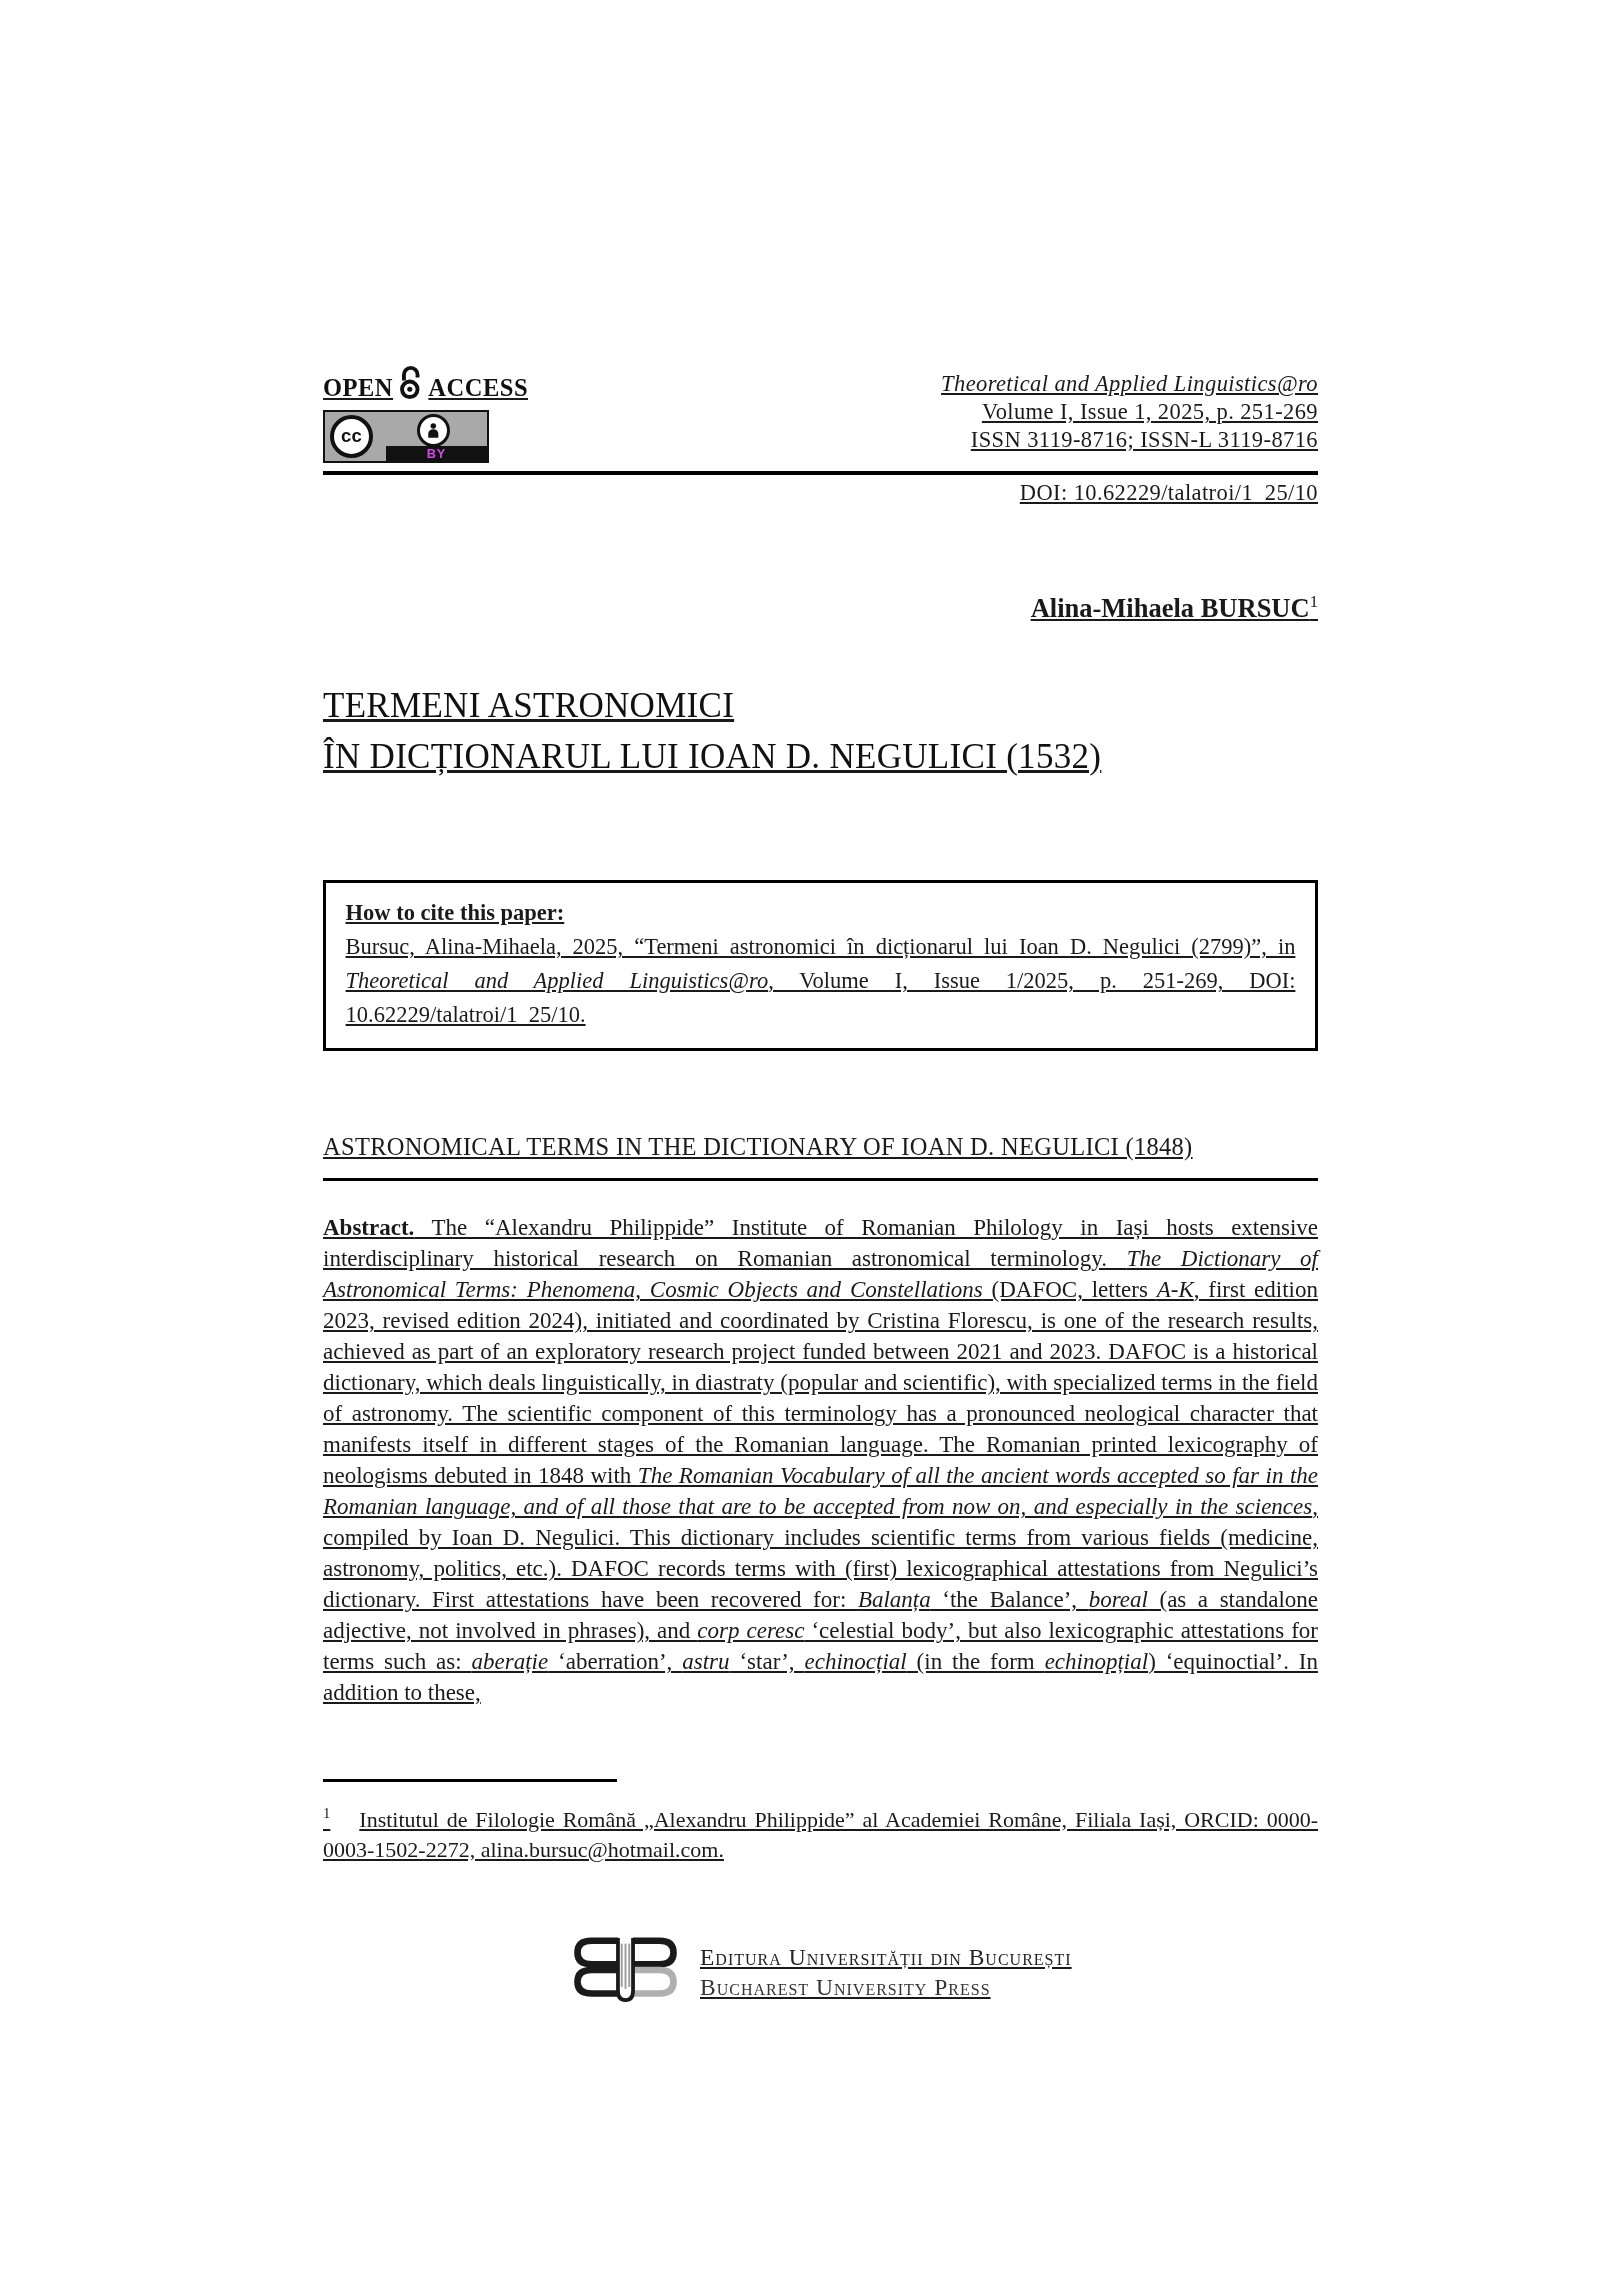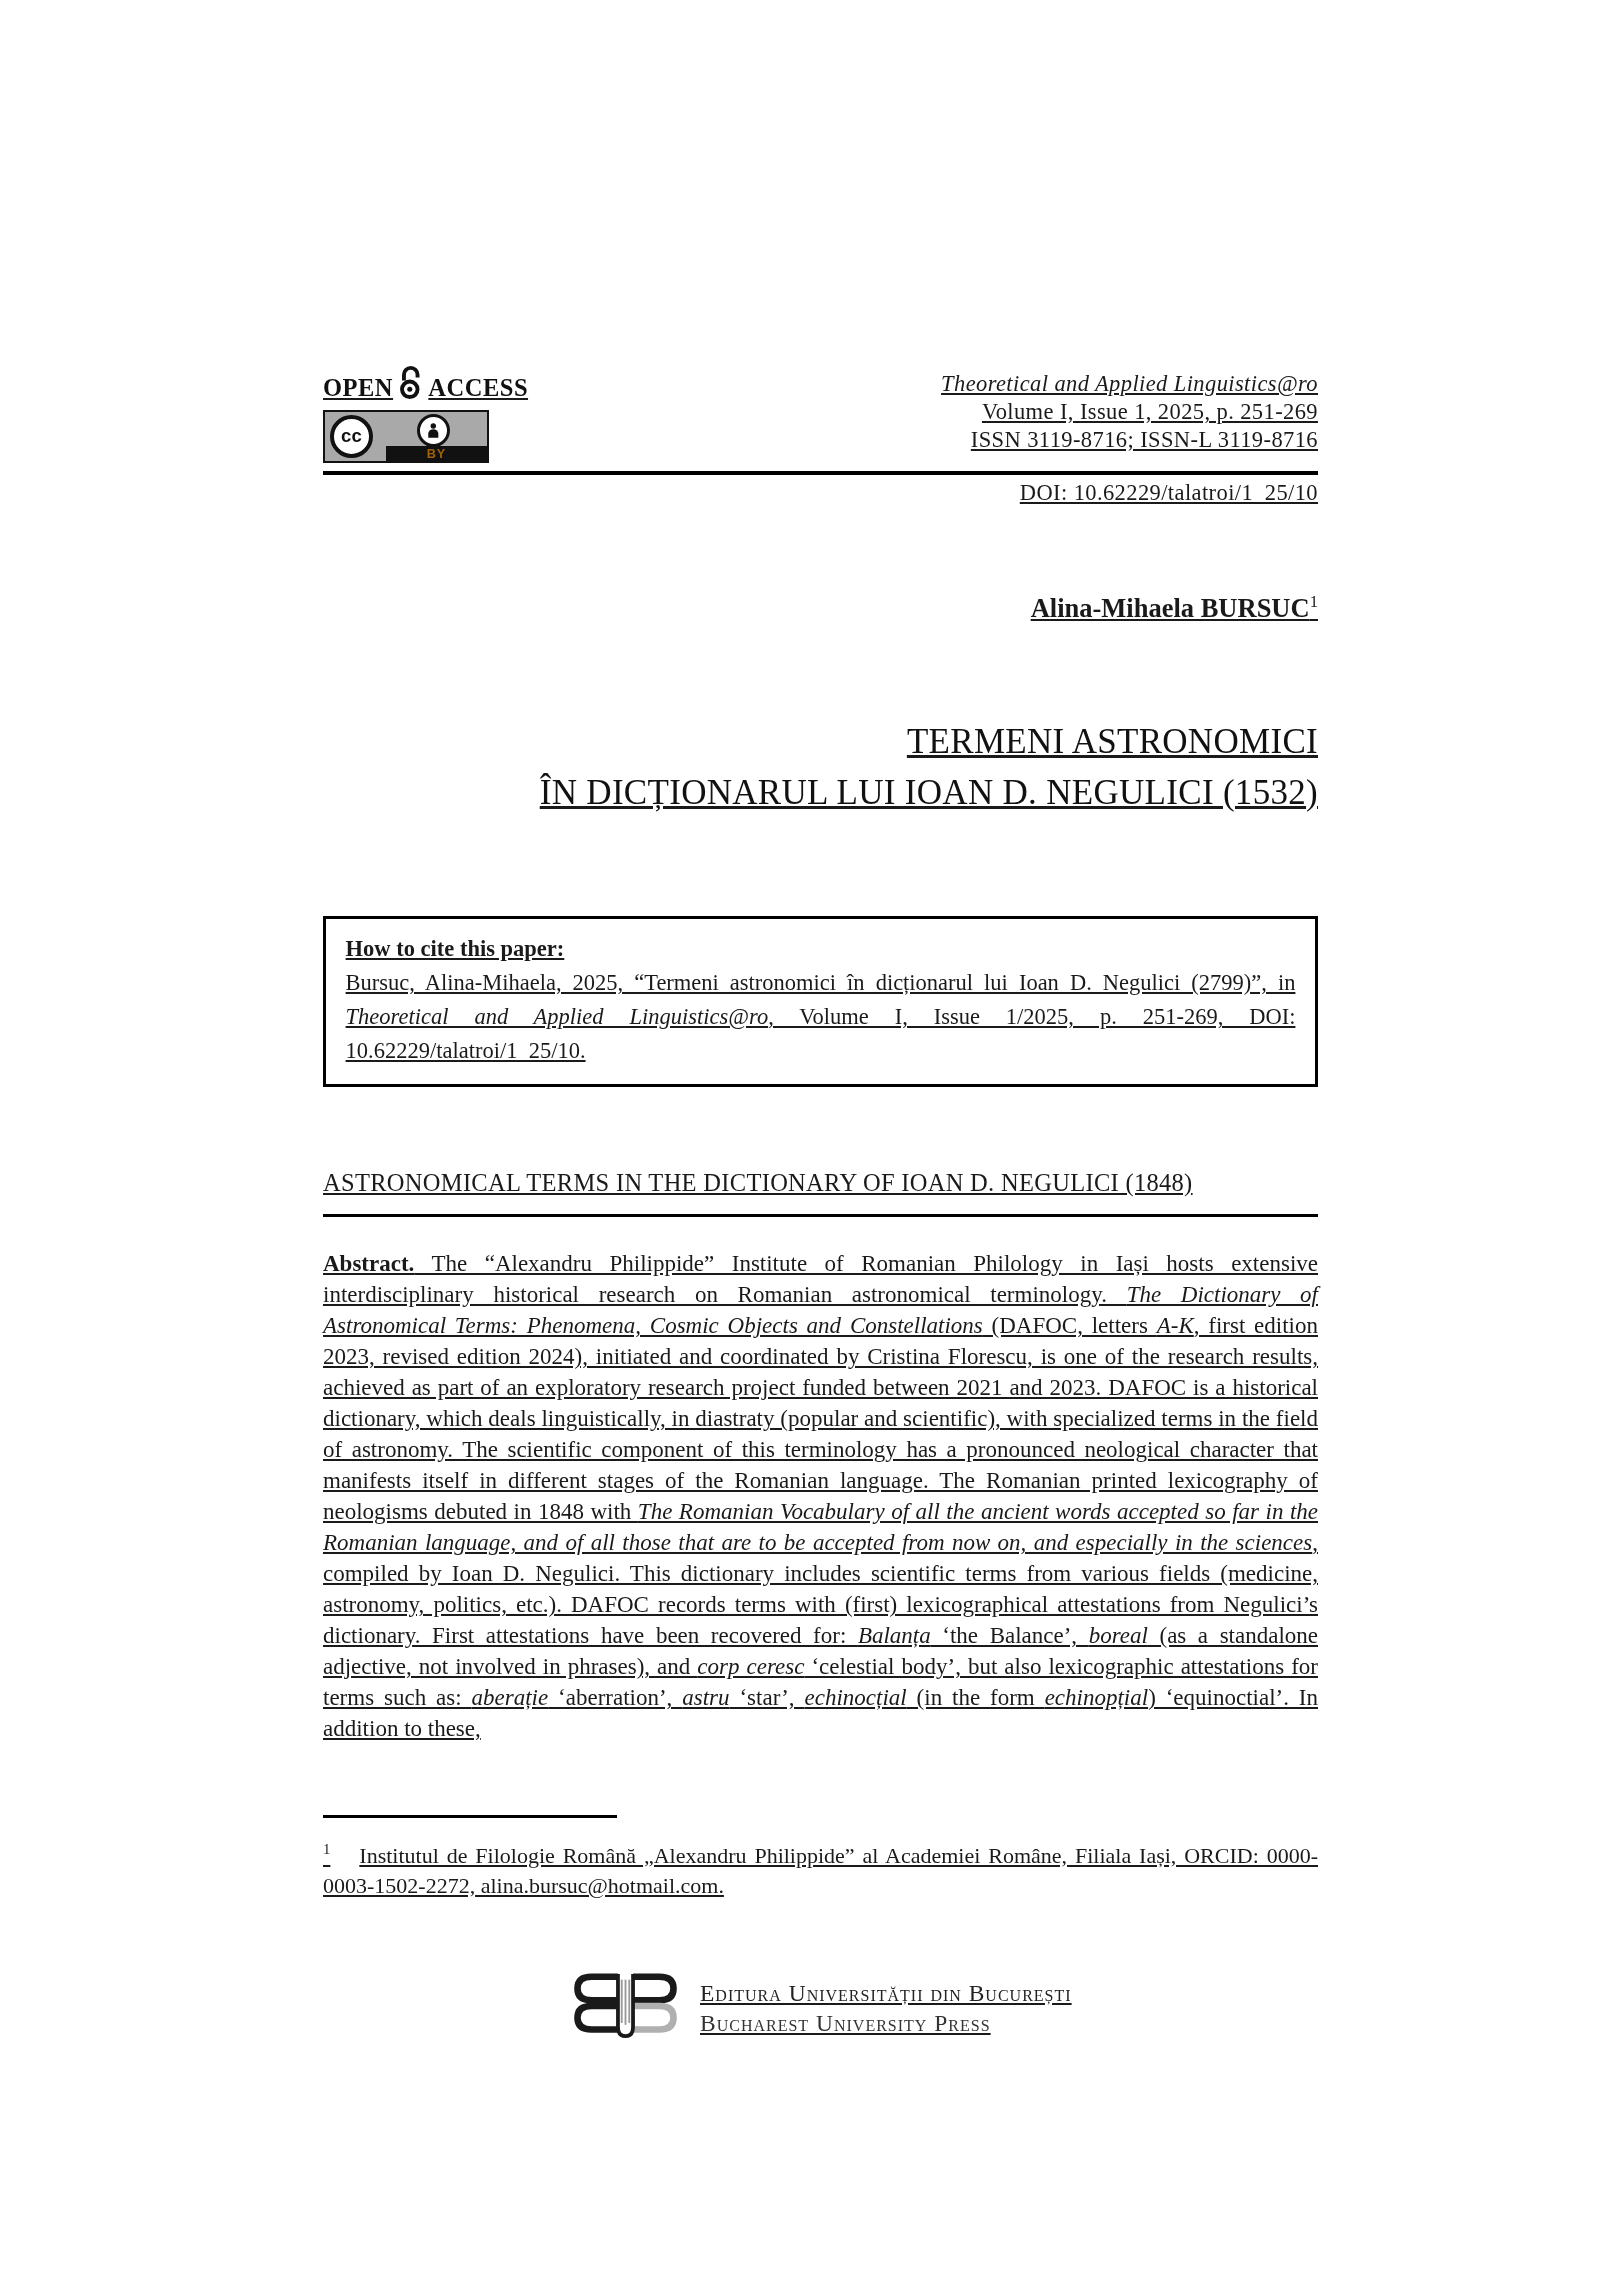--- a/index.html
+++ b/index.html
@@ -24,31 +24,31 @@
   .oa-title { display:flex; align-items:center; gap:4.9px; font-weight:bold; font-size:24.5px; letter-spacing:0.5px; color:#111; }
   .oa-lock { flex:0 0 auto; margin-top:-5.9px; }
   .cc-badge { position:relative; margin-top:4.9px; width:166px; height:53px; background:#a9a9a9; border:2px solid #111; }
   .cc-circle { position:absolute; left:4.9px; top:2.9px; width:43px; height:43px; border:4.9px solid #111; border-radius:50%;
                background:#fff; display:flex; align-items:center; justify-content:center;
                font-weight:bold; font-size:18.6px; color:#111; font-family:"Liberation Sans",sans-serif; }
   .by-circle { position:absolute; left:92px; top:2px; width:33px; height:33px; border:3.9px solid #111; border-radius:50%;
                background:#fff; display:flex; align-items:center; justify-content:center; }
   .by-strip { position:absolute; left:61px; right:0; bottom:0; height:14.7px; background:#111;
               display:flex; align-items:center; justify-content:center;
-              color:#a16207; font-size:12.7px; font-weight:bold; font-family:"Liberation Sans",sans-serif; letter-spacing:1px; }
+              color:#d946ef; font-size:12.7px; font-weight:bold; font-family:"Liberation Sans",sans-serif; letter-spacing:1px; }
   .header-text { text-align:right; font-size:22.5px; line-height:28px; letter-spacing:0.4px; }
   .journal-title { font-style:italic; }
 
   .header-rule { margin-top:7.8px; border-top:4.9px solid #000; }
   .doi-line { margin-top:4.9px; text-align:right; font-size:22.5px; letter-spacing:0.4px; }
 
   
   .author-line { margin-top:86px; text-align:right; font-size:26.5px; font-weight:bold; }
   .author-line sup { font-size:16.7px; font-weight:normal; }
-  .article-title { margin-top:92px; font-size:35px; line-height:51px; letter-spacing:0.3px; color:#111;text-align:right; }
+  .article-title { margin-top:56px; font-size:35px; line-height:51px; letter-spacing:0.3px; color:#111; }
 
   
   .citation-box { margin-top:98px; border:3.9px solid #000; padding:13.7px 19.6px 15.7px 19.6px;
                   font-size:22.5px; line-height:34px; }
   .cite-label { font-weight:bold; }
   .cite-text { text-align:justify; }
 
   
   .english-title { margin-top:82px; font-size:24.5px; letter-spacing:0.3px; }
   .section-rule { margin-top:17.6px; border-top:3.9px solid #000; }

